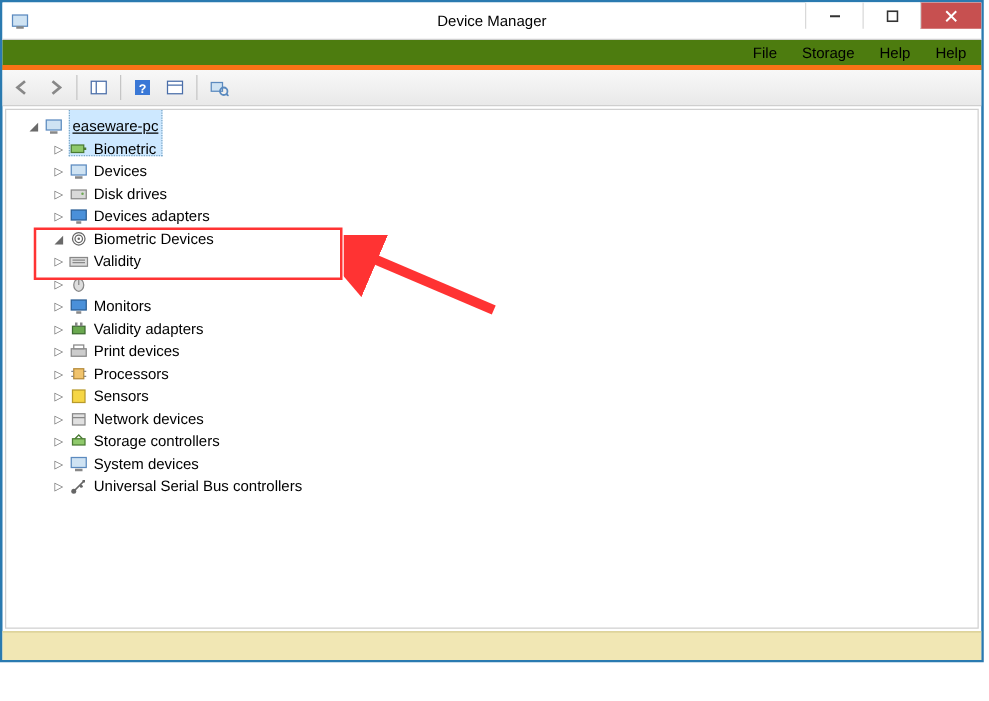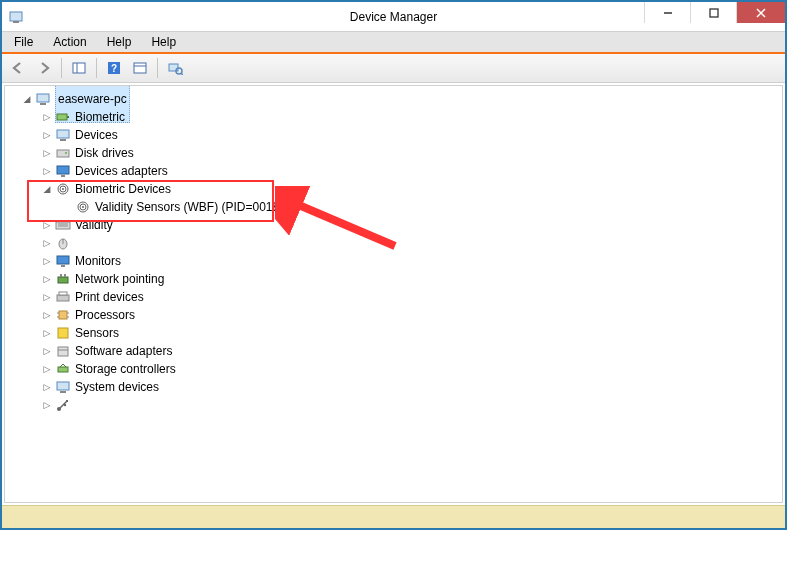--- a/index.html
+++ b/index.html
@@ -55,26 +55,27 @@
     border-left: 1px solid #d9d9d9;
   }
   .win-btn.close {
     background: #c75050;
     color: #fff;
     width: 48px;
   }
   .win-btn svg { display:block; }
   .menubar {
     height: 20px;
-    background: #e5e5e5;
+    background: #4d7c0f;
     display: flex;
     align-items: center;
     padding: 0 4px;
     gap: 4px;
-    border-bottom: 2px solid #f97316;
+    border-bottom: 4px solid #f97316;
+    justify-content: flex-end;
   }
   .menu-item {
     padding: 1px 8px;
     font-size: 12px;
     color: #000;
   }
   .toolbar {
     height: 28px;
     background: linear-gradient(#f8f8f8,#e9e9e9);
     display: flex;
@@ -136,20 +137,21 @@
     justify-content: center;
   }
   .label {
     font-size: 12px;
     color: #000;
   }
   .label.selected {
     background: #cde8ff;
     border: 1px dotted #7aa7c7;
     padding: 16px 2px;
+    text-decoration: underline;
   }
   .highlight-box {
     position: absolute;
     border: 2px solid #ff3333;
     pointer-events: none;
   }
   .arrow-annot {
     position: absolute;
     pointer-events: none;
   }
@@ -192,21 +194,21 @@
         <svg width="10" height="10">
             <line x1="1" y1="1" x2="9" y2="9" stroke="#fff" stroke-width="1.5"></line>
             <line x1="9" y1="1" x2="1" y2="9" stroke="#fff" stroke-width="1.5"></line>
           </svg>
       </div>
     </div>
   </div>
 
   <div class="menubar">
     <div class="menu-item">File</div>
-    <div class="menu-item">Action</div>
+    <div class="menu-item">Storage</div>
     <div class="menu-item">Help</div>
     <div class="menu-item">Help</div>
   </div>
 
   <div class="toolbar">
     <div class="tool-btn">
       <svg width="16" height="14">
           <path d="M10 2 L4 7 L10 12" fill="none" stroke="#888" stroke-width="2.2"></path>
         </svg>
     </div>
@@ -308,31 +310,20 @@
         <span class="icon">
             <svg width="16" height="16">
               <circle cx="8" cy="8" r="5" fill="none" stroke="#666" stroke-width="1"></circle>
               <circle cx="8" cy="8" r="3" fill="none" stroke="#666" stroke-width="1"></circle>
               <circle cx="8" cy="8" r="1" fill="#666"></circle>
             </svg>
           </span>
         <span class="label">Biometric Devices</span>
       </div>
 
-      <div class="node indent-3">
-        <span class="expander blank">▷</span>
-        <span class="icon">
-            <svg width="16" height="16">
-              <circle cx="8" cy="8" r="5" fill="none" stroke="#666" stroke-width="1"></circle>
-              <circle cx="8" cy="8" r="3" fill="none" stroke="#666" stroke-width="1"></circle>
-              <circle cx="8" cy="8" r="1" fill="#666"></circle>
-            </svg>
-          </span>
-        <span class="label">Validity Sensors (WBF) (PID=0018)</span>
-      </div>
 
       <div class="node indent-2">
         <span class="expander">▷</span>
         <span class="icon">
             <svg width="16" height="16">
               <rect x="1" y="5" width="14" height="7" fill="#ddd" stroke="#888"></rect>
               <line x1="3" y1="7" x2="13" y2="7" stroke="#888"></line>
               <line x1="3" y1="9" x2="13" y2="9" stroke="#888"></line>
             </svg>
           </span>
@@ -362,21 +353,21 @@
 
       <div class="node indent-2">
         <span class="expander">▷</span>
         <span class="icon">
             <svg width="16" height="16">
               <rect x="3" y="6" width="10" height="6" fill="#6aa84f" stroke="#3d6b30"></rect>
               <rect x="5" y="3" width="2" height="3" fill="#888"></rect>
               <rect x="9" y="3" width="2" height="3" fill="#888"></rect>
             </svg>
           </span>
-        <span class="label">Network pointing</span>
+        <span class="label">Validity adapters</span>
       </div>
 
       <div class="node indent-2">
         <span class="expander">▷</span>
         <span class="icon">
             <svg width="16" height="16">
               <rect x="2" y="6" width="12" height="6" fill="#ccc" stroke="#888"></rect>
               <rect x="4" y="3" width="8" height="3" fill="#fff" stroke="#888"></rect>
             </svg>
           </span>
@@ -408,21 +399,21 @@
       </div>
 
       <div class="node indent-2">
         <span class="expander">▷</span>
         <span class="icon">
             <svg width="16" height="16">
               <rect x="3" y="4" width="10" height="9" fill="#e0e0e0" stroke="#888"></rect>
               <line x1="3" y1="7" x2="13" y2="7" stroke="#888"></line>
             </svg>
           </span>
-        <span class="label">Software adapters</span>
+        <span class="label">Network devices</span>
       </div>
 
       <div class="node indent-2">
         <span class="expander">▷</span>
         <span class="icon">
             <svg width="16" height="16">
               <rect x="3" y="6" width="10" height="5" fill="#8fc96b" stroke="#4a7b33"></rect>
               <path d="M5 6 L8 3 L11 6" fill="none" stroke="#4a7b33"></path>
             </svg>
           </span>
@@ -443,20 +434,21 @@
       <div class="node indent-2">
         <span class="expander">▷</span>
         <span class="icon">
             <svg width="16" height="16">
               <circle cx="4" cy="12" r="2" fill="#666"></circle>
               <line x1="4" y1="12" x2="12" y2="4" stroke="#666" stroke-width="1.4"></line>
               <circle cx="10" cy="8" r="1.2" fill="#666"></circle>
               <rect x="11" y="3" width="2" height="2" fill="#666"></rect>
             </svg>
           </span>
+        <span class="label">Universal Serial Bus controllers</span>
       </div>
 
     </div>
 
     <div class="highlight-box" style="left:22px; top:94px; width:243px; height:38px;"></div>
 
     <svg class="arrow-annot" style="left:270px; top:100px;" width="140" height="80">
       <defs>
         <marker id="ah" markerWidth="8" markerHeight="8" refX="2" refY="4" orient="auto">
           <path d="M0,0 L8,4 L0,8 Z" fill="#ff3333"></path>

